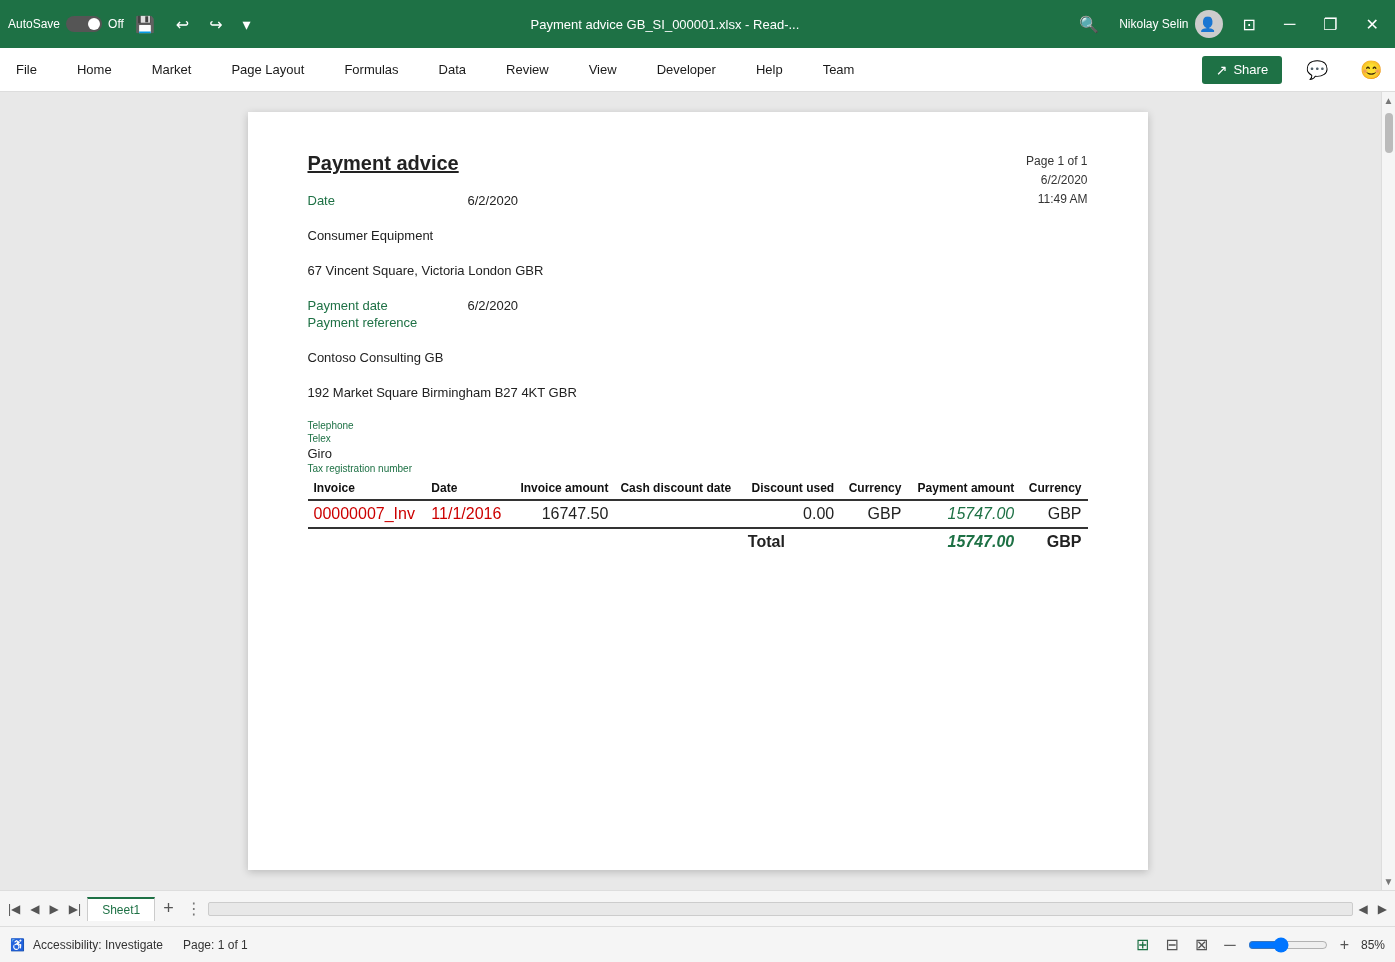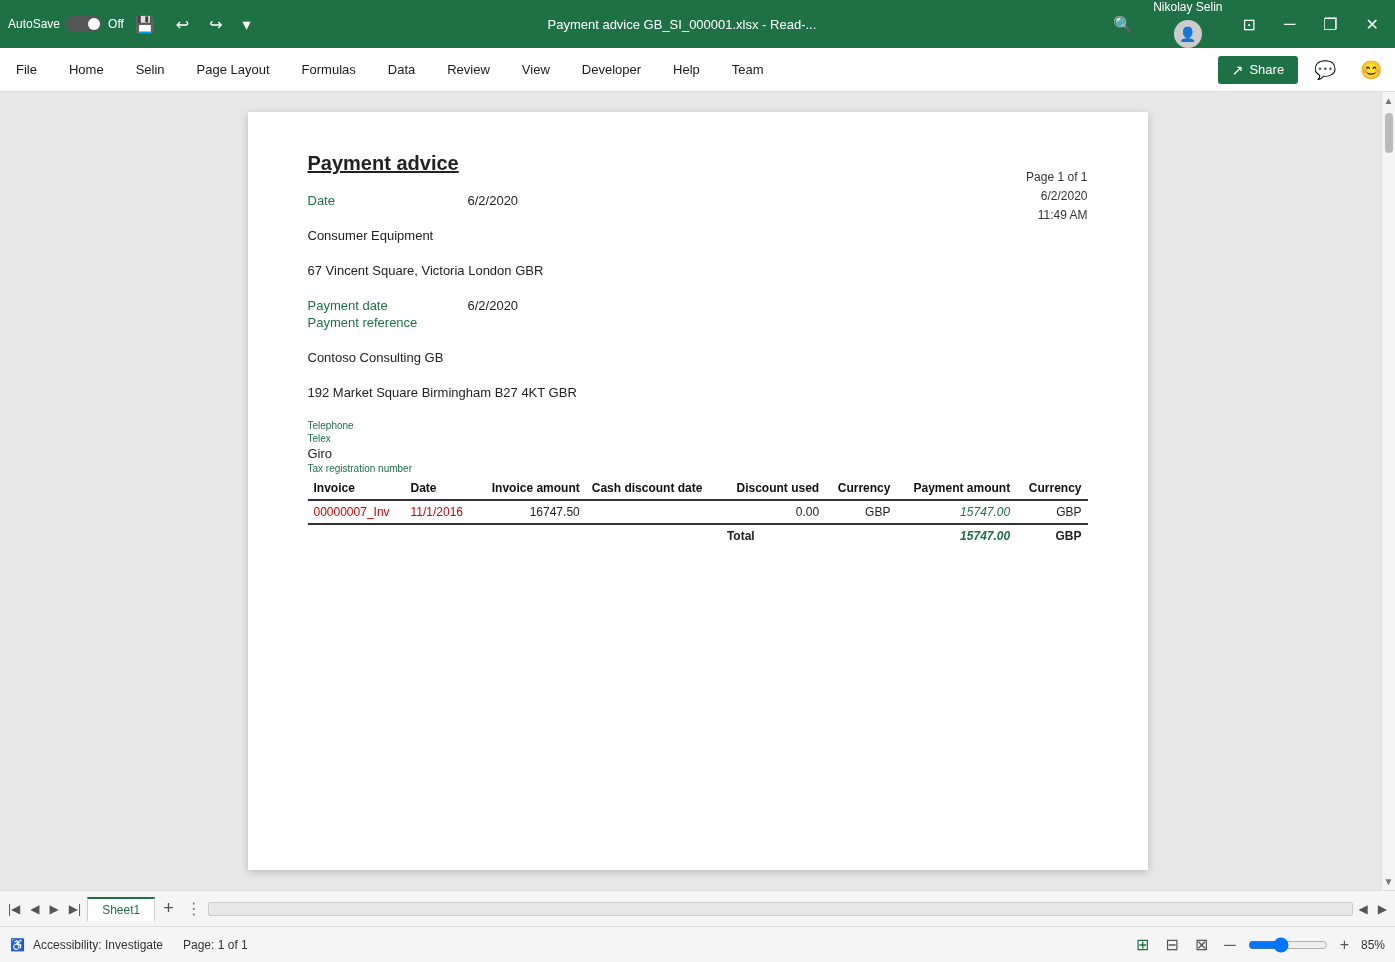--- a/index.html
+++ b/index.html
@@ -23,32 +23,32 @@
       height: 16px;
       display: inline-flex;
       align-items: center;
       padding: 2px;
       cursor: pointer;
     }
     .toggle-knob { width: 12px; height: 12px; background: white; border-radius: 50%; margin-left: auto; }
     .title-label { flex: 1; text-align: center; font-size: 13px; }
     .title-actions { display: flex; align-items: center; gap: 12px; }
     .title-btn { background: none; border: none; color: white; cursor: pointer; font-size: 16px; padding: 4px 8px; }
-    .user-section { display: flex; align-items: center; gap: 6px; font-size: 12px; flex-direction: column; }
+    .user-section { display: flex; align-items: center; gap: 6px; font-size: 12px; }
     .user-avatar { width: 28px; height: 28px; border-radius: 50%; background: #ccc; display: flex; align-items: center; justify-content: center; color: #555; font-size: 14px; }
 
     
     .menu-bar {
       background: white;
       height: 44px;
       display: flex;
       align-items: center;
       padding: 0 4px;
       border-bottom: 1px solid #ddd;
-      gap: 8px;
+      gap: 16px;
     }
     .menu-item {
       padding: 8px 12px;
       cursor: pointer;
       font-size: 13px;
       color: #1a1a1a;
       border-radius: 3px;
     }
     .share-btn {
       margin-left: auto;
@@ -89,21 +89,21 @@
     .page {
       background: white;
       width: 900px;
       min-height: 720px;
       box-shadow: 0 2px 8px rgba(0,0,0,0.2);
       padding: 40px 60px 40px 60px;
       position: relative;
     }
     .page-info {
       position: absolute;
-      top: 56px;
+      top: 40px;
       right: 60px;
       text-align: right;
       font-size: 12px;
       color: #333;
       line-height: 1.6;
     }
     .doc-title { font-size: 20px; font-weight: bold; color: #222; margin-bottom: 18px; text-decoration: underline; }
     .field-row { display: flex; gap: 0; margin-bottom: 2px; }
     .field-label { color: #1e7145; font-size: 13px; width: 160px; }
     .field-value { font-size: 13px; color: #222; }
@@ -121,21 +121,21 @@
     .invoice-table th {
       font-weight: bold;
       font-size: 12px;
       color: #111;
       text-align: left;
       padding: 4px 6px;
       border-bottom: 2px solid #333;
     }
     .invoice-table th.right { text-align: right; }
     .invoice-table td {
-      font-size: 12px;
+      font-size: 16px;
       color: #222;
       padding: 4px 6px;
       border-bottom: 1px solid #ccc;
     }
     .invoice-table td.right { text-align: right; }
     .invoice-table td.red { color: #c00; }
     .invoice-table td.green { color: #1e7145; font-style: italic; }
     .total-row td { font-weight: bold; border-top: 2px solid #333; border-bottom: none; }
 
     
@@ -205,21 +205,21 @@
     <button class="title-btn">⊡</button>
     <button class="title-btn">─</button>
     <button class="title-btn">❐</button>
     <button class="title-btn">✕</button>
   </div>
 </div>
 
 <div class="menu-bar">
   <span class="menu-item">File</span>
   <span class="menu-item">Home</span>
-  <span class="menu-item">Selin</span>
+  <span class="menu-item">Market</span>
   <span class="menu-item">Page Layout</span>
   <span class="menu-item">Formulas</span>
   <span class="menu-item">Data</span>
   <span class="menu-item">Review</span>
   <span class="menu-item">View</span>
   <span class="menu-item">Developer</span>
   <span class="menu-item">Help</span>
   <span class="menu-item">Team</span>
   <button class="share-btn">
     <span class="icon-share">↗</span>

